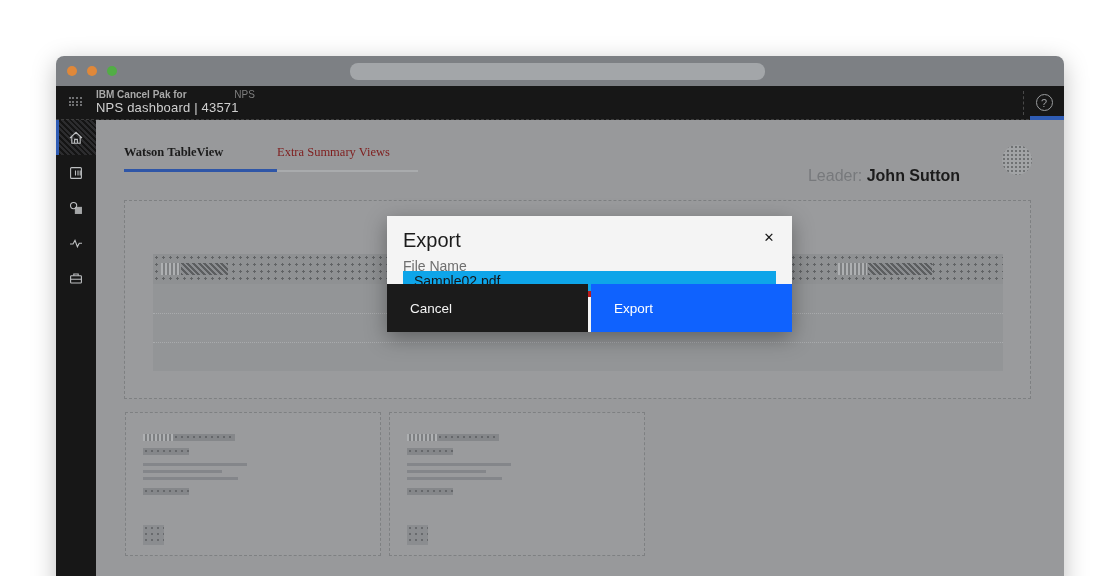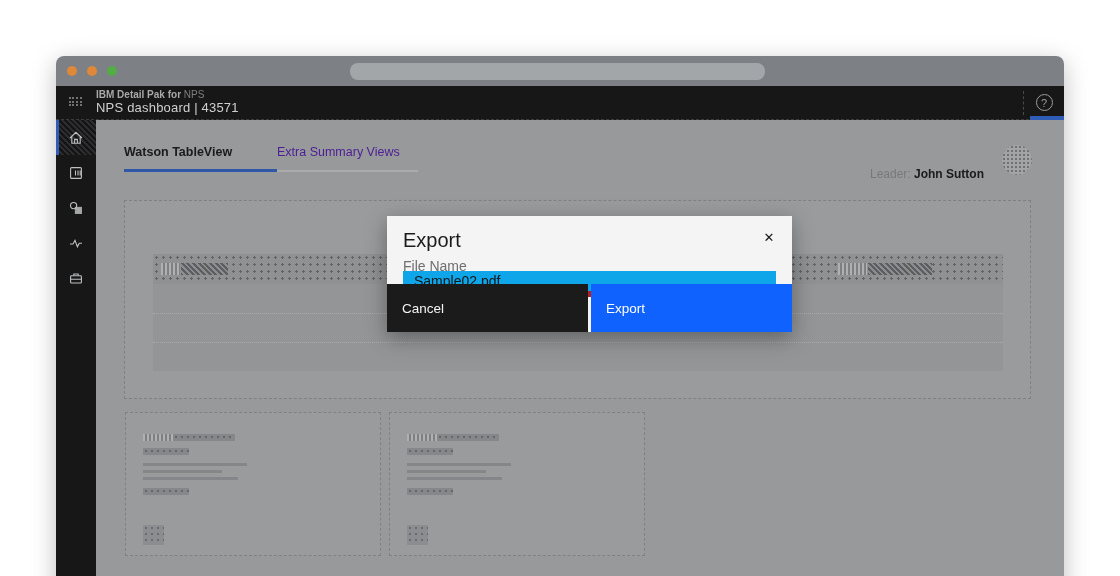--- a/index.html
+++ b/index.html
@@ -18,46 +18,46 @@
     border-radius:8px; background:#a3a6a9; }
 
   
   .appheader { height:34px; background:#171717; position:relative; display:flex; align-items:center;
     border-bottom:1px dashed #3c3c3c; }
   .switcher { width:40px; display:flex; justify-content:center; cursor:pointer; }
   .dotgrid { width:15px; height:11px; display:grid; grid-template-columns:repeat(4,1fr); grid-template-rows:repeat(3,1fr); }
   .dotgrid span { width:2px; height:2px; background:#8f9193; border-radius:50%; }
   .brandbox { line-height:1.15; }
   .brand { font-size:10px; font-weight:700; color:#a9a9a9; }
-  .brand .suffix { font-weight:400; color:#7e7e7e; }
+  .brand .suffix { font-weight:400; color:#7e7e7e;margin-left:45px; }
   .subtitle { font-size:13px; color:#cfcfcf; letter-spacing:.2px; }
   .headright { position:absolute; right:0; top:0; height:100%; display:flex; align-items:center; }
   .vsep { width:0; height:24px; border-left:1px dashed #4a4a4a; }
   .helpbtn { width:40px; height:100%; display:flex; align-items:center; justify-content:center; cursor:pointer; }
   .helpicon { width:17px; height:17px; border:1.4px solid #9a9c9e; border-radius:50%;
     color:#9a9c9e; font-size:11px; display:flex; align-items:center; justify-content:center; }
   .accentstrip { position:absolute; right:0; bottom:-1px; width:34px; height:4px; background:#2f5cb4; }
 
   
   .bodyrow { display:flex; height:476px; }
   .sidebar { width:40px; background:#171717; display:flex; flex-direction:column; }
   .sideitem { height:35px; display:flex; align-items:center; justify-content:center; cursor:pointer; position:relative; }
   .sideitem.active { background:repeating-linear-gradient(45deg,#2c2c2e 0 2px,#141414 2px 4px); }
   .sideitem.active::before { content:""; position:absolute; left:0; top:0; bottom:0; width:3px; background:#2f5cb4; }
   .sideitem svg { stroke:#bdbfc1; fill:none; stroke-width:1.1; }
 
   .content { position:relative; flex:1; background:#98999b; }
 
   
-  .tabbar { position:absolute; left:28px; top:25px; display:flex; }
-  .tab { height:27px; font-size:12.5px; color:#4c1d95; border-bottom:2px solid #a9abad; cursor:pointer; }
+  .tabbar { position:absolute; left:28px; top:25px; display:flex;font-family:Liberation Serif, serif; }
+  .tab { height:27px; font-size:12.5px; color:#7f1d1d; border-bottom:2px solid #a9abad; cursor:pointer; }
   .tab.active { color:#1b1b1b; font-weight:700; border-bottom:3px solid #2f56a7; }
   .tab1 { width:153px; } .tab2 { width:141px; } .tab3 { width:147px; }
 
-  .leader { position:absolute; top:47px; right:80px; font-size:12px; color:#77797c; white-space:nowrap; }
+  .leader { position:absolute; top:47px; right:104px; font-size:16px; color:#77797c; white-space:nowrap; }
   .leader b { color:#1b1b1b; }
   .avatar { position:absolute; top:25px; right:32px; width:30px; height:30px; border-radius:50%;
     background-color:#a2a4a6;
     background-image:radial-gradient(circle, rgba(90,92,94,.7) .8px, transparent 1px);
     background-size:4px 4px; }
 
   
   .dashedbox { border:1px dashed #7e8082; background:#9a9b9d; }
   .dots { background-image:radial-gradient(circle, rgba(70,72,74,.5) .9px, transparent 1.1px); background-size:6px 6px; }
   .darkhatch { background:repeating-linear-gradient(45deg,#5c5e60 0 2px,#8b8d90 2px 4px); }
@@ -89,21 +89,21 @@
     background:#f4f4f4; box-shadow:0 6px 20px rgba(0,0,0,.35); z-index:10; }
   .modal-title { position:absolute; left:16px; top:13px; font-size:20px; color:#1b1b1b; }
   .modal-close { position:absolute; right:12px; top:10px; width:22px; height:22px;
     display:flex; align-items:center; justify-content:center; font-size:13px; color:#161616; cursor:pointer; }
   .field-label { position:absolute; left:16px; top:42px; font-size:14px; color:#6f6f6f; }
   .field-input { position:absolute; left:16px; top:55px; width:373px; height:26px;
     background:#0ea5e9; border:none; border-bottom:6px solid #b91c1c; outline:none;
     font-family:"Liberation Sans", sans-serif; font-size:14px; color:#161616; padding:0 0 0 11px; }
   .modal-actions { position:absolute; left:0; bottom:0; width:100%; height:48px; display:flex; gap:3px; }
   .mbtn { flex:1; border:none; display:flex; align-items:center; font-size:13.5px;
-    font-family:"Liberation Sans", sans-serif; padding-left:15px; cursor:pointer; }
+    font-family:"Liberation Sans", sans-serif; padding-left:23px; cursor:pointer; }
   .mbtn.cancel { background:#1b1b1b; color:#f4f4f4; }
   .mbtn.export { background:#0f62fe; color:#ffffff; }
 </style>
 </head>
 <body>
 
 <div class="window">
 
   <div class="titlebar">
     <div class="lights">
@@ -125,21 +125,21 @@
           <span></span>
         <span></span>
           <span></span>
           <span></span>
           <span></span>
           <span></span>
           <span></span>
       </div>
     </div>
     <div class="brandbox">
-      <div class="brand"><span>IBM Detail Pak for</span><span class="suffix"> NPS</span></div>
+      <div class="brand"><span>IBM Cancel Pak for</span><span class="suffix"> NPS</span></div>
       <div class="subtitle">NPS dashboard | 43571</div>
     </div>
     <div class="headright">
       <span class="vsep"></span>
       <div class="helpbtn">
         <span class="helpicon">?</span>
       </div>
     </div>
     <div class="accentstrip"></div>
   </div>

